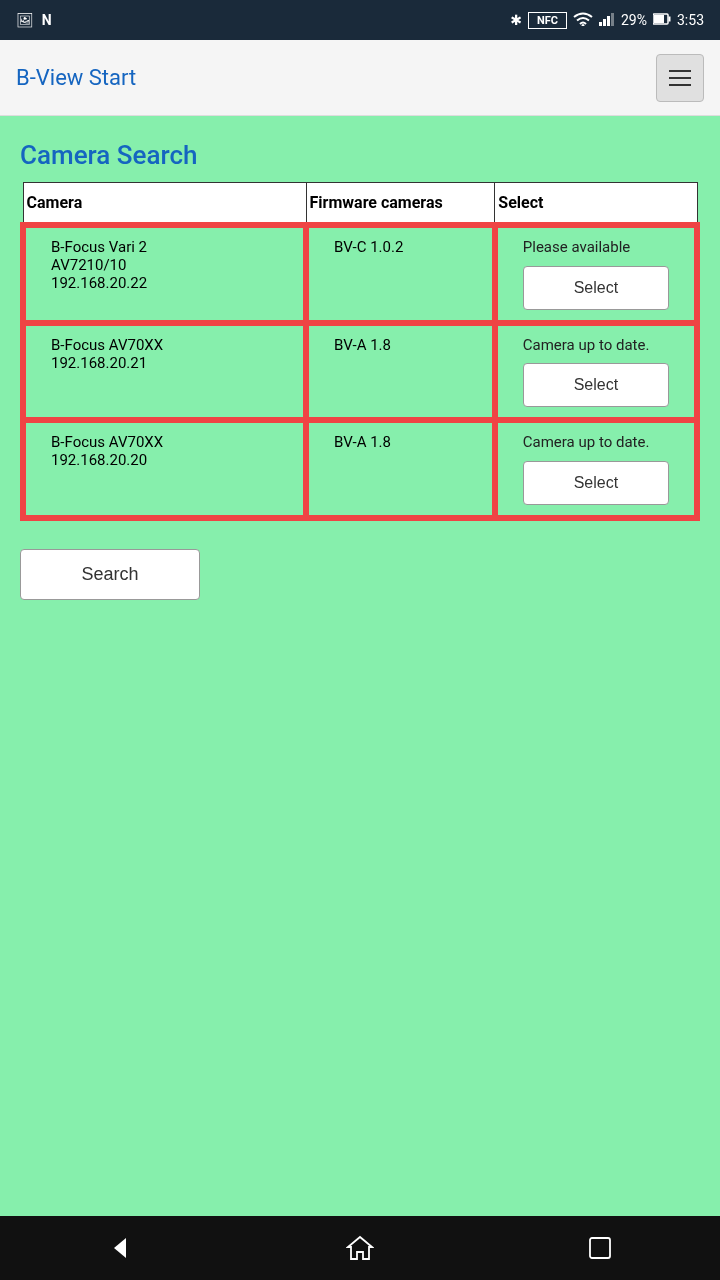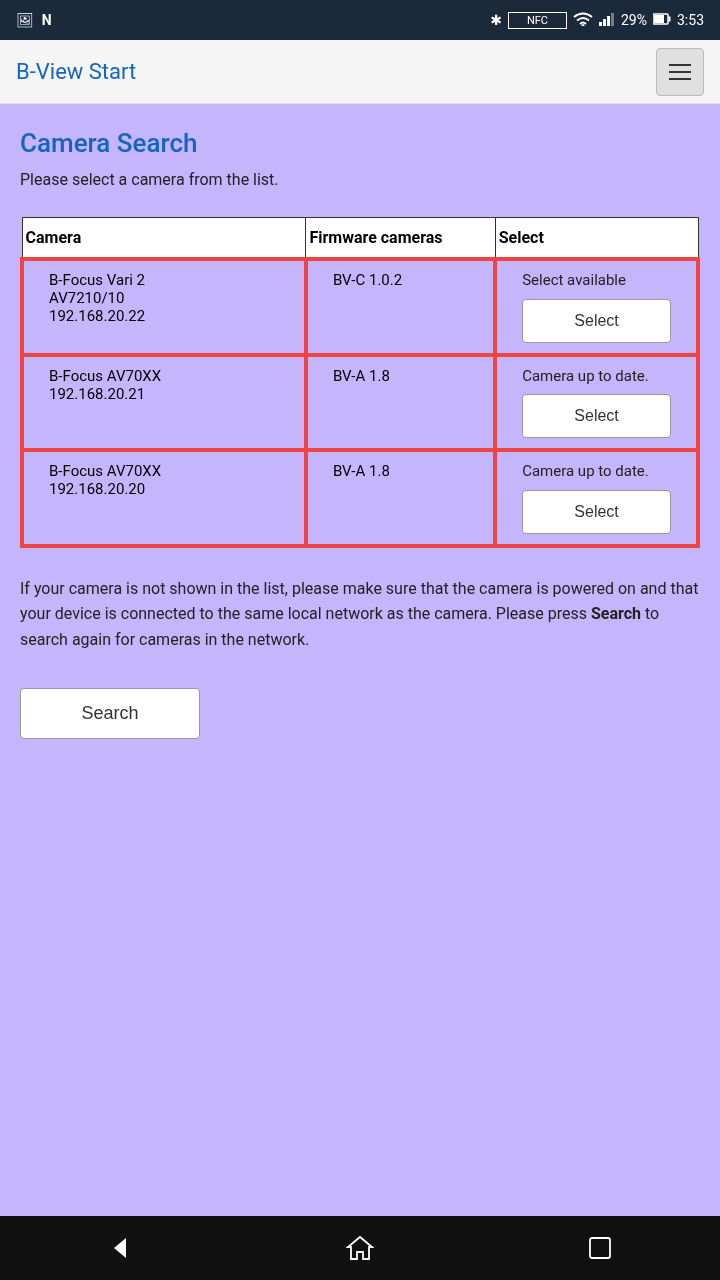--- a/index.html
+++ b/index.html
@@ -32,21 +32,21 @@
     .status-right {
       display: flex;
       align-items: center;
       gap: 6px;
       font-size: 14px;
     }
 
     
     .app-bar {
       background: #f5f5f5;
-      height: 64px;
+      height: 76px;
       display: flex;
       align-items: center;
       justify-content: space-between;
       padding: 0 16px;
       border-bottom: 1px solid #ddd;
     }
     .app-title {
       color: #1565C0;
       font-size: 22px;
       font-weight: 400;
@@ -66,21 +66,21 @@
     }
     .hamburger-btn span {
       display: block;
       width: 22px;
       height: 2px;
       background: #333;
     }
 
     
     .main-content {
-      background: #c4b5fd;
+      background: #86efac;
       flex: 1;
       padding: 24px 20px;
     }
 
     .page-title {
       color: #1565C0;
       font-size: 26px;
       font-weight: 500;
       margin-bottom: 12px;
     }
@@ -100,21 +100,21 @@
     }
     .camera-table th {
       border: 1px solid #333;
       padding: 10px 3px;
       text-align: left;
       font-weight: bold;
       font-size: 16px;
       background: white;
     }
     .camera-table td {
-      border: 4px solid #ef4444;
+      border: 6px solid #ef4444;
       padding: 10px 25px;
       font-size: 15px;
       vertical-align: top;
     }
     .camera-table td.status-col {
       text-align: left;
     }
     .status-text {
       font-size: 15px;
       color: #222;
@@ -182,21 +182,21 @@
 </head>
 <body>
 
 <div class="status-bar">
   <div class="status-left">
     <span>🖼</span>
     <span style="font-weight:bold;">N</span>
   </div>
   <div class="status-right">
     <span>✱</span>
-    <span style="border:1.5px solid white;padding:1px 18px;font-size:11px;font-weight:normal;">NFC</span>
+    <span style="border:1.5px solid white;padding:1px 8px;font-size:11px;font-weight:bold;">NFC</span>
     <span>
       <svg width="20" height="14" viewBox="0 0 20 14">
         <path d="M1 5 Q10-2 19 5" stroke="white" stroke-width="2" fill="none"></path>
         <path d="M4 8.5 Q10 3.5 16 8.5" stroke="white" stroke-width="2" fill="none"></path>
         <path d="M7 12 Q10 9 13 12" stroke="white" stroke-width="2" fill="none"></path>
         <circle cx="10" cy="13.5" r="1.5" fill="white"></circle>
       </svg>
     </span>
     <span>
       <svg width="16" height="14" viewBox="0 0 16 14">
@@ -222,40 +222,39 @@
   <span class="app-title">B-View Start</span>
   <button class="hamburger-btn">
     <span></span>
     <span></span>
     <span></span>
   </button>
 </div>
 
 <div class="main-content">
   <h1 class="page-title">Camera Search</h1>
-  <p class="subtitle">Please select a camera from the list.</p>
 
   
   <table class="camera-table">
     <thead>
       <tr>
         <th class="col-camera">Camera</th>
         <th class="col-firmware">Firmware cameras</th>
         <th class="col-select">Select</th>
       </tr>
     </thead>
     <tbody>
 
       <tr>
         <td>
           B-Focus Vari 2<br>AV7210/10<br>192.168.20.22
         </td>
         <td>BV-C 1.0.2</td>
         <td class="status-col">
-          <div class="status-text">Select available</div>
+          <div class="status-text">Please available</div>
           <button class="select-btn">Select</button>
         </td>
       </tr>
 
       <tr>
         <td>
           B-Focus AV70XX<br>192.168.20.21
         </td>
         <td>BV-A 1.8</td>
         <td class="status-col">
@@ -271,23 +270,20 @@
         <td>BV-A 1.8</td>
         <td class="status-col">
           <div class="status-text">Camera up to date.</div>
           <button class="select-btn">Select</button>
         </td>
       </tr>
     </tbody>
   </table>
 
   
-  <p class="info-text">
-    If your camera is not shown in the list, please make sure that the camera is powered on and that your device is connected to the same local network as the camera. Please press <strong>Search</strong> to search again for cameras in the network.
-  </p>
 
   
   <button class="search-btn">Search</button>
 </div>
 
 <div class="bottom-nav">
   <button class="nav-btn">
     <svg width="28" height="28" viewBox="0 0 28 28">
       <polygon points="20,4 8,14 20,24" fill="white"></polygon>
     </svg>

